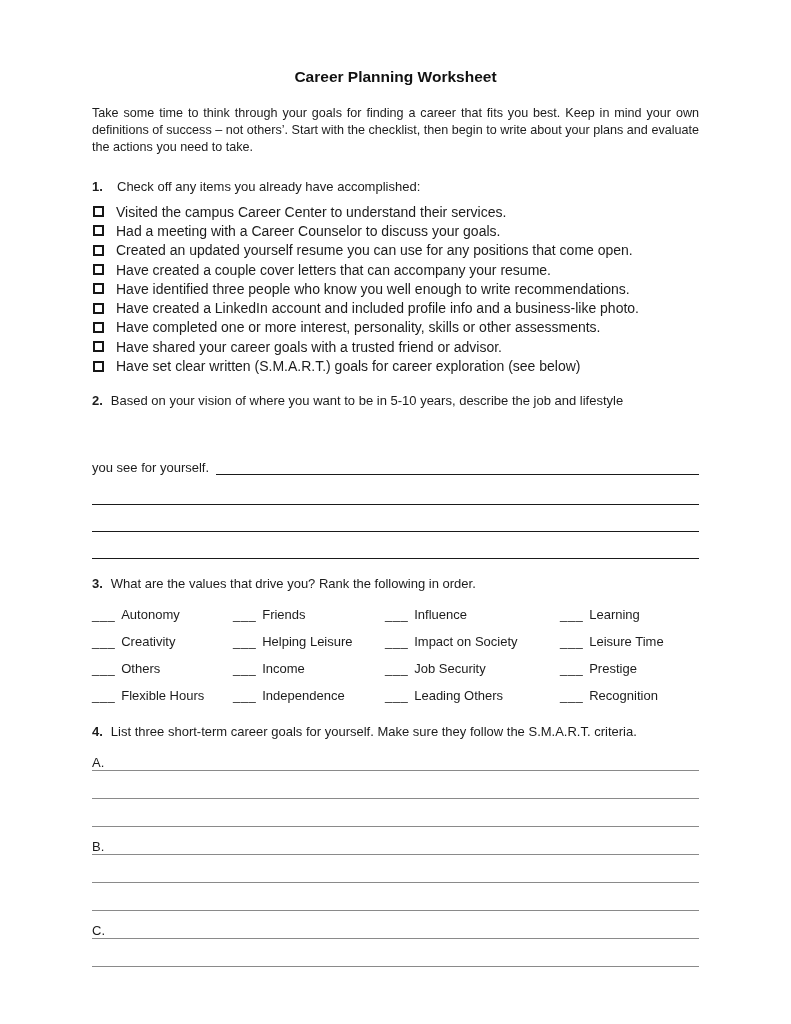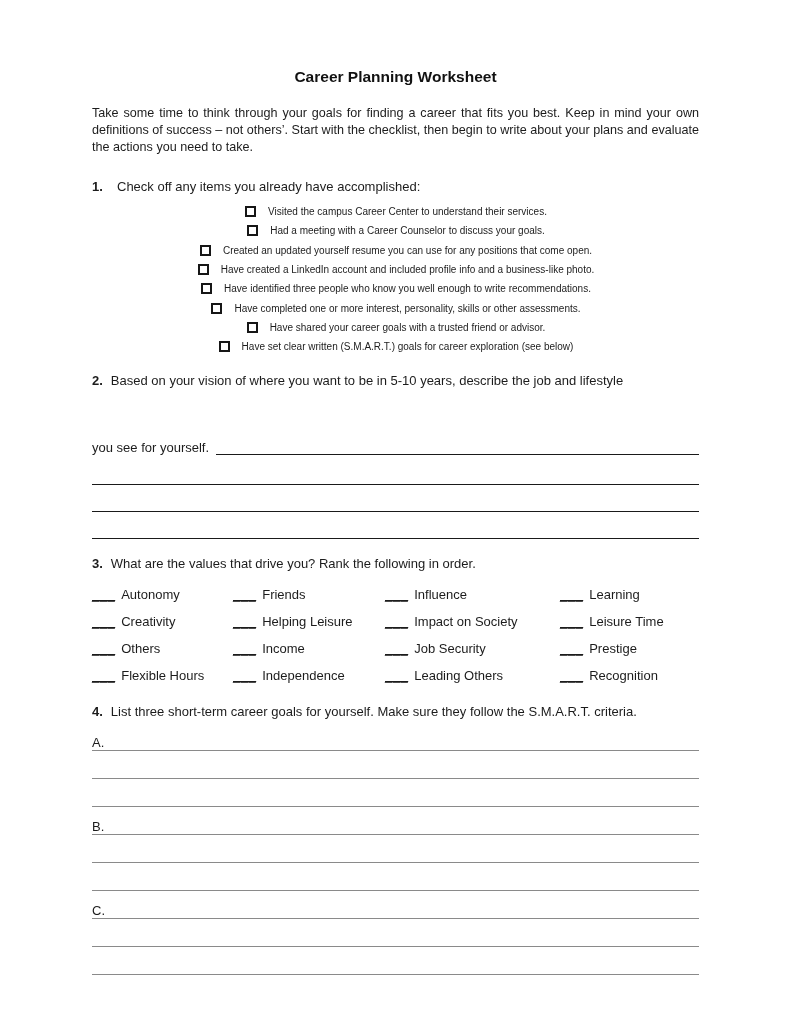--- a/index.html
+++ b/index.html
@@ -15,41 +15,41 @@
   }
   .intro{
     font-size:12.6px;line-height:17px;text-align:justify;margin:17px 0 22px 0;
   }
 
   .sec-heading{display:flex;font-size:13px;line-height:18px;white-space:nowrap;}
   .sec-num{font-weight:700;flex:0 0 25px;}
   .sec-num.tight{flex:0 0 auto;margin-right:8px;}
 
   .checklist{margin:6px 0 0 0;}
-  .check-item{display:flex;align-items:center;height:19.3px;font-size:10px;white-space:nowrap;justify-content:center;}
+  .check-item{display:flex;align-items:center;height:19.3px;font-size:14px;white-space:nowrap;}
   .checkbox{
     width:7px;height:7px;border:2px solid #161616;flex:0 0 auto;
     margin:0 12px 0 1px;background:#fff;
   }
 
   .s2{margin-top:15px;}
   .s2-line1{display:flex;font-size:13px;line-height:20px;white-space:nowrap;}
   .s2-line2{display:flex;font-size:13px;line-height:21px;white-space:nowrap;margin-top:46px;}
   .fill-dark{flex:1 1 auto;border-bottom:1.6px solid #1a1a1a;margin:0 0 3px 7px;}
   .rule-dark{height:26px;border-bottom:1.6px solid #1a1a1a;}
 
   .s3{margin-top:16px;}
   .val-rows{margin-top:6px;}
   .val-row{display:flex;height:27px;align-items:flex-end;font-size:13px;white-space:nowrap;}
   .val-cell{display:flex;padding-bottom:4px;}
   .val-cell.c1{flex:0 0 141px;}
   .val-cell.c2{flex:0 0 152px;}
   .val-cell.c3{flex:0 0 175px;}
   .val-cell.c4{flex:1 1 auto;}
-  .rank-blank{margin-right:6px;letter-spacing:0.5px;text-decoration:underline;}
+  .rank-blank{margin-right:6px;letter-spacing:0.5px;}
 
   .s4{margin-top:16px;}
   .write-rows{margin-top:2px;}
   .wrow{height:27px;border-bottom:1px solid #8a8a8a;display:flex;align-items:flex-end;font-size:13px;}
   .goal-label{line-height:15px;}
 </style>
 </head>
 <body>
 
 <div class="page">
@@ -71,25 +71,29 @@
       <div class="check-item">
         <span class="checkbox"></span>
         <span>Had a meeting with a Career Counselor to discuss your goals.</span>
       </div>
       <div class="check-item">
         <span class="checkbox"></span>
         <span>Created an updated yourself resume you can use for any positions that come open.</span>
       </div>
       <div class="check-item">
         <span class="checkbox"></span>
+        <span>Have created a couple cover letters that can accompany your resume.</span>
+      </div>
+      <div class="check-item">
+        <span class="checkbox"></span>
+        <span>Have identified three people who know you well enough to write recommendations.</span>
+      </div>
+      <div class="check-item">
+        <span class="checkbox"></span>
         <span>Have created a LinkedIn account and included profile info and a business-like photo.</span>
-      </div>
-      <div class="check-item">
-        <span class="checkbox"></span>
-        <span>Have identified three people who know you well enough to write recommendations.</span>
       </div>
       <div class="check-item">
         <span class="checkbox"></span>
         <span>Have completed one or more interest, personality, skills or other assessments.</span>
       </div>
       <div class="check-item">
         <span class="checkbox"></span>
         <span>Have shared your career goals with a trusted friend or advisor.</span>
       </div>
       <div class="check-item">

